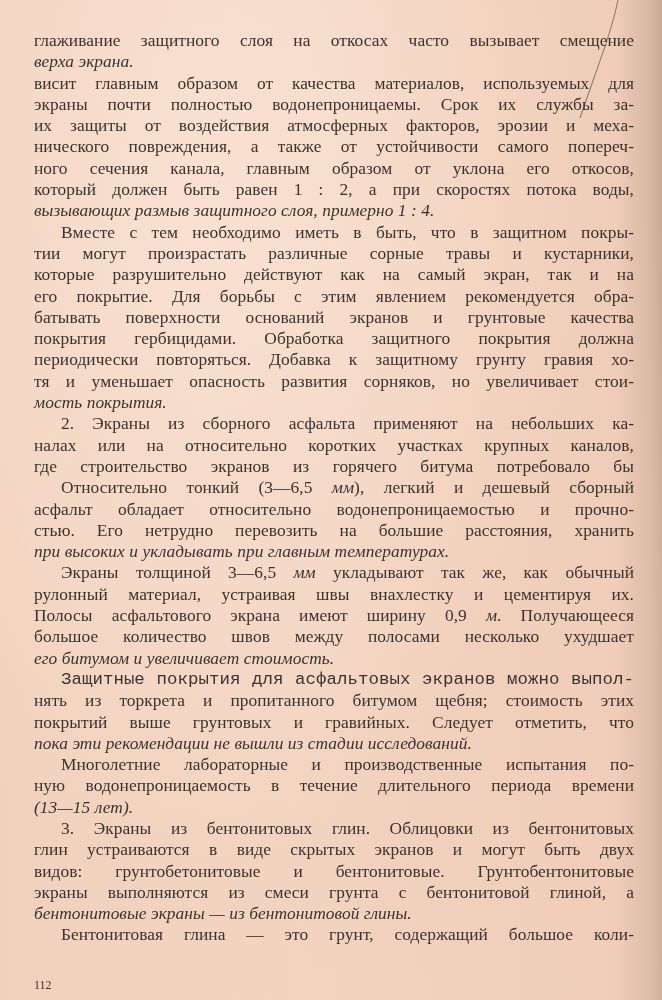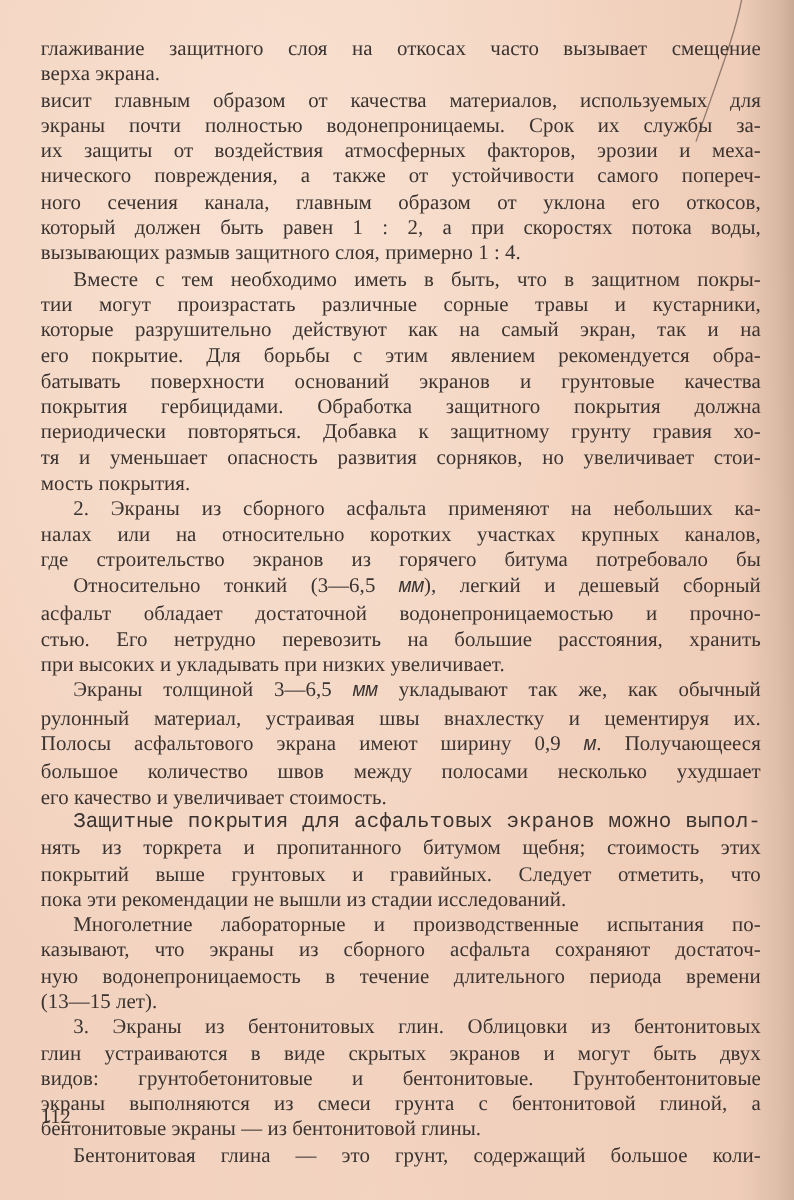--- a/index.html
+++ b/index.html
@@ -22,28 +22,28 @@
   }
   .text {
     position: absolute; left: 34px; top: 30px; width: 600px;
     font-family: "Liberation Serif", serif;
     font-size: 17.4px; line-height: 21.3px;
     color: #3a3330;
     text-align: justify;
     letter-spacing: 0.05px;
   }
   .text p { margin: 0; }
-  .text em { font-style: italic; font-family: Liberation Mono, monospace; }
+  .text em { font-style: italic; }
   .page-number {
-    position: absolute; left: 34px; top: 921px;
-    font-family: "Liberation Serif", serif; font-size: 17px;
+    position: absolute; left: 34px; top: 978px;
+    font-family: "Liberation Serif", serif; font-size: 12px;
     color: #3a3330;
   }
   .line { display: block; text-align: justify; text-align-last: justify; white-space: nowrap; }
-  .line.end { text-align-last: left; }
+  .line.end { text-align-last: left; font-style: italic; }
 </style>
 </head>
 <body>
 
 <div class="page">
   <svg class="crease" viewBox="0 0 60 120">
     <path d="M58 0 C52 30, 40 60, 20 118" stroke="#6b5a52" stroke-width="1.1" fill="none" opacity="0.7"></path>
   </svg>
 
   <div class="text" id="text">
@@ -71,40 +71,39 @@
         <span class="line">тя и уменьшает опасность развития сорняков, но увеличивает стои-</span>
         <span class="line end">мость покрытия.</span>
       </p>
       <p>
         <span class="line" style="text-indent: 1.55em;">2. Экраны из сборного асфальта применяют на небольших ка-</span>
         <span class="line">налах или на относительно коротких участках крупных каналов,</span>
         <span class="line">где строительство экранов из горячего битума потребовало бы</span>
       </p>
       <p>
         <span class="line" style="text-indent: 1.55em;">Относительно тонкий (3—6,5 <em>мм</em>), легкий и дешевый сборный</span>
-        <span class="line">асфальт обладает достаточной водонепроницаемостью и прочно-</span>
+        <span class="line">асфальт обладает относительно водонепроницаемостью и прочно-</span>
         <span class="line">стью. Его нетрудно перевозить на большие расстояния, хранить</span>
-        <span class="line end">при высоких и укладывать при низких увеличивает.</span>
+        <span class="line end">при высоких и укладывать при главным температурах.</span>
       </p>
       <p>
         <span class="line" style="text-indent: 1.55em;">Экраны толщиной 3—6,5 <em>мм</em> укладывают так же, как обычный</span>
         <span class="line">рулонный материал, устраивая швы внахлестку и цементируя их.</span>
         <span class="line">Полосы асфальтового экрана имеют ширину 0,9 <em>м</em>. Получающееся</span>
         <span class="line">большое количество швов между полосами несколько ухудшает</span>
-        <span class="line end">его качество и увеличивает стоимость.</span>
+        <span class="line end">его битумом и увеличивает стоимость.</span>
       </p>
       <p>
         <span class="line" style="text-indent: 1.55em; font-family: Liberation Mono, monospace;">Защитные покрытия для асфальтовых экранов можно выпол-</span>
         <span class="line">нять из торкрета и пропитанного битумом щебня; стоимость этих</span>
         <span class="line">покрытий выше грунтовых и гравийных. Следует отметить, что</span>
         <span class="line end">пока эти рекомендации не вышли из стадии исследований.</span>
       </p>
       <p>
         <span class="line" style="text-indent: 1.55em;">Многолетние лабораторные и производственные испытания по-</span>
-        <span class="line">казывают, что экраны из сборного асфальта сохраняют достаточ-</span>
         <span class="line">ную водонепроницаемость в течение длительного периода времени</span>
         <span class="line end">(13—15 лет).</span>
       </p>
       <p>
         <span class="line" style="text-indent: 1.55em;">3. Экраны из бентонитовых глин. Облицовки из бентонитовых</span>
         <span class="line">глин устраиваются в виде скрытых экранов и могут быть двух</span>
         <span class="line">видов: грунтобетонитовые и бентонитовые. Грунтобентонитовые</span>
         <span class="line">экраны выполняются из смеси грунта с бентонитовой глиной, а</span>
         <span class="line end">бентонитовые экраны — из бентонитовой глины.</span>
       </p>

